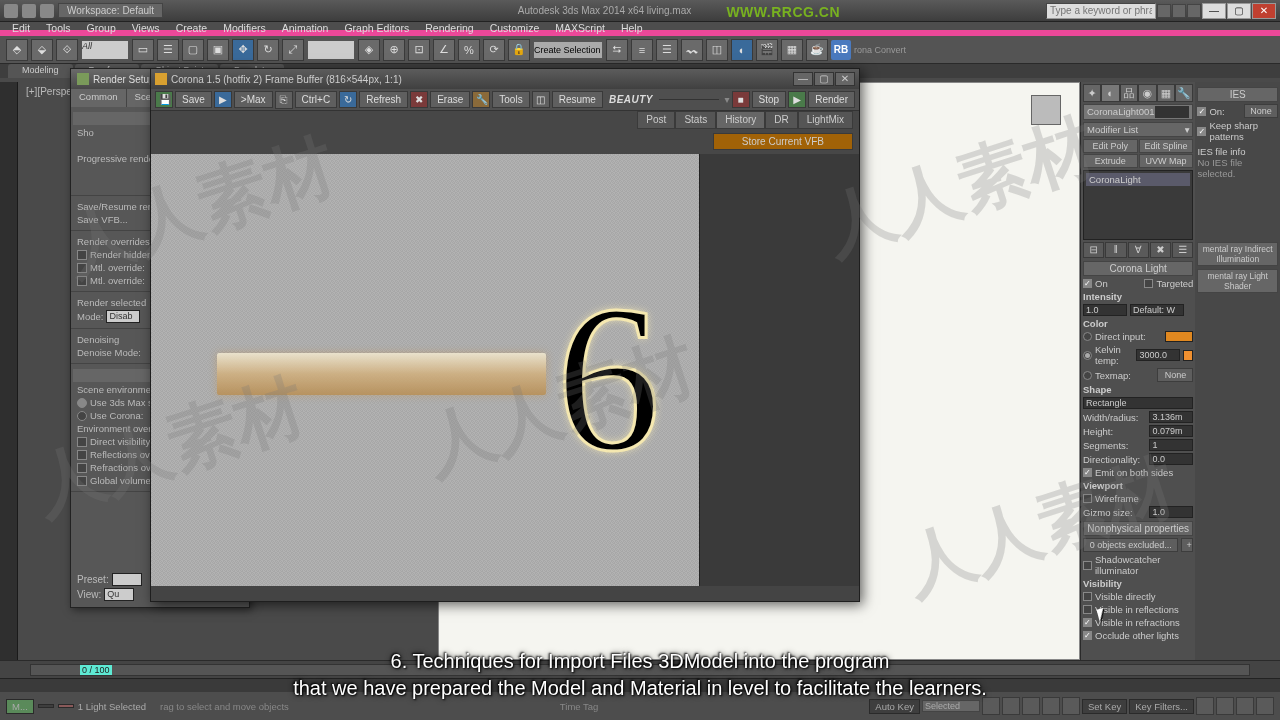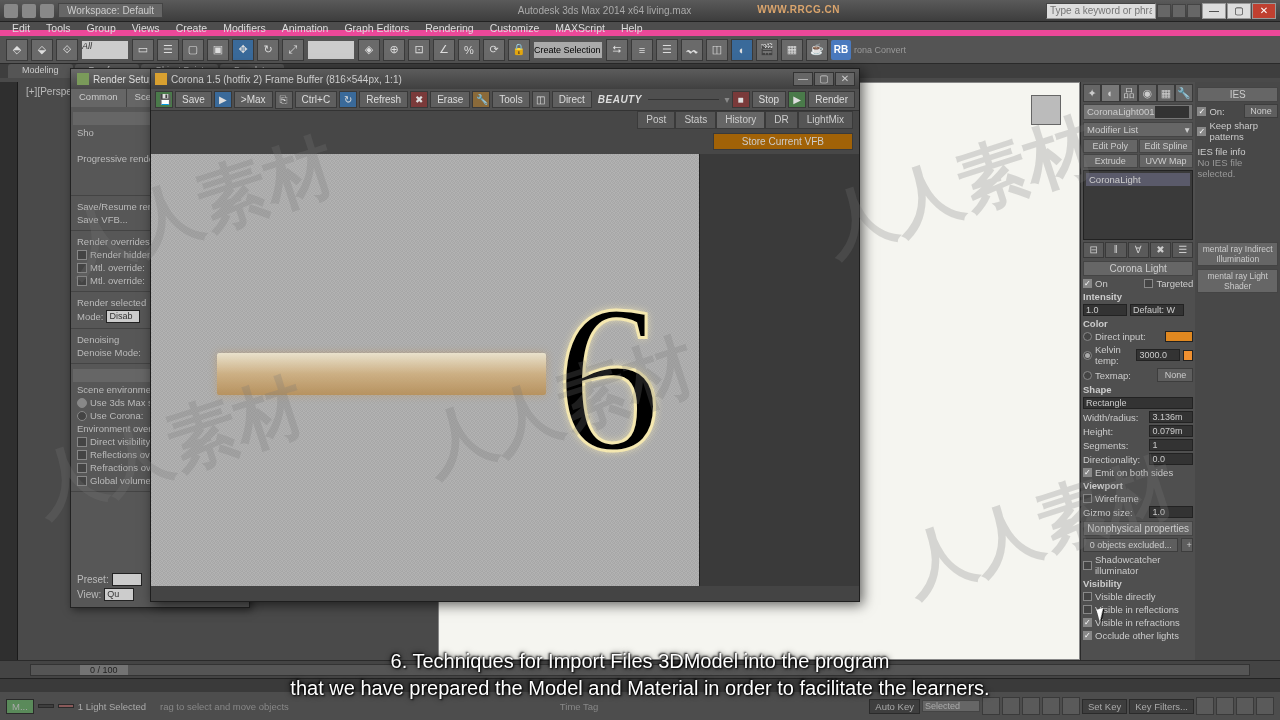--- a/index.html
+++ b/index.html
@@ -113,41 +113,41 @@
 .prow .prad.on::after { content: ""; display: block; width: 5px; height: 5px; background: #aaa; border-radius: 50%; margin: 1px auto; }
 .prow .plabel { flex: 1; color: #ccc; }
 .prow .pval { width: 44px; background: #333; border: 1px solid #222; padding: 0 2px; font-size: 9px; color: #ccc; text-align: left; }
 .prow .pswatch { width: 28px; height: 11px; border: 1px solid #222; }
 .pbtn { background: #5e5e5e; border: 1px solid #3d3d3d; padding: 1px 4px; font-size: 9px; text-align: center; }
 
 
 .bottom { position: absolute; bottom: 0; left: 0; right: 0; height: 60px; background: #4a4a4a; }
 .timeslider { height: 18px; background: #444; border-top: 1px solid #2a2a2a; display: flex; align-items: center; padding: 0 30px; }
 .timeslider .slider { flex: 1; height: 12px; background: #555; border: 1px solid #333; position: relative; }
-.timeslider .knob { position: absolute; left: 4%; width: 48px; height: 10px; background: #737373; font-size: 9px; text-align: center; color: #222; }
+.timeslider .knob { position: absolute; left: 4%; width: 32px; height: 10px; background: #5eead4; font-size: 9px; text-align: center; color: #222; }
 .trackbar { height: 14px; background: #3a3a3a; border-top: 1px solid #222; }
 .statusbar { height: 28px; background: #4d4d4d; display: flex; align-items: center; padding: 0 6px; gap: 4px; font-size: 9.5px; color: #aaa; }
 .statusbar .sseg { background: #3e3e3e; border: 1px solid #2a2a2a; padding: 1px 5px; }
 .statusbar .sright { margin-left: auto; display: flex; gap: 2px; align-items: center; }
 .statusbar .keyfield { width: 58px; background: #666; border: 1px solid #444; font-size: 9px; padding: 0 2px; }
 .sb-btn { width: 18px; height: 18px; background: #5a5a5a; border: 1px solid #3a3a3a; }
 
 
 .subtitle { position: absolute; bottom: 18px; left: 0; right: 0; text-align: center; color: #fff; font-size: 20px; font-weight: 500; text-shadow: 0 0 6px #000, 1px 1px 2px #000, -1px -1px 2px #000; line-height: 1.35; pointer-events: none; }
 
 
 .watermark { position: absolute; font-size: 70px; color: rgba(120,120,120,.25); font-weight: bold; transform: rotate(-18deg); pointer-events: none; }
 .wm1 { top: 160px; left: 60px; }
 .wm2 { top: 360px; left: 420px; }
 .wm3 { top: 140px; left: 820px; }
 .wm4 { top: 400px; left: 30px; }
 .wm5 { top: 480px; left: 900px; }
 
 
-.url-wm { position: absolute; top: 4px; right: 440px; color: #fdba74; font-size: 10px; font-weight: bold; opacity: .8; letter-spacing: .5px; }
+.url-wm { position: absolute; top: 4px; right: 440px; color: #84cc16; font-size: 14px; font-weight: bold; opacity: .8; letter-spacing: .5px; }
 
 .cursor { position: absolute; width: 13px; height: 18px; pointer-events: none; }
 .cursor::before { content: ""; position: absolute; width: 0; height: 0; border-left: 7px solid #fff; border-right: 5px solid transparent; border-bottom: 13px solid transparent; filter: drop-shadow(1px 1px 0 #000); transform: rotate(-15deg); }
 </style>
 </head>
 <body>
 
 <div class="titlebar">
   <div class="tb-left">
     <span class="tb-icon"></span>
@@ -522,21 +522,21 @@
     <span class="cbtn">&gt;Max</span>
     <span class="cbtn sq">⎘</span>
     <span class="cbtn">Ctrl+C</span>
     <span class="cbtn sq blue">↻</span>
     <span class="cbtn">Refresh</span>
     <span class="cbtn sq red">✖</span>
     <span class="cbtn">Erase</span>
     <span class="cbtn sq orange">🔧</span>
     <span class="cbtn">Tools</span>
     <span class="cbtn sq">◫</span>
-    <span class="cbtn">Direct</span>
+    <span class="cbtn">Resume</span>
     <span class="beauty">BEAUTY</span>
     <span style="flex:1;border-bottom:1px solid #333;margin:0 4px"></span>
     <span style="color:#888">▾</span>
     <div class="render-right">
       <span class="cbtn sq red">■</span>
       <span class="cbtn">Stop</span>
       <span class="cbtn sq green">▶</span>
       <span class="cbtn">Render</span>
     </div>
   </div>
@@ -593,16 +593,16 @@
 </div>
 
 <div class="watermark wm1">人人素材</div>
 <div class="watermark wm2">人人素材</div>
 <div class="watermark wm3">人人素材</div>
 <div class="watermark wm4">人人素材</div>
 <div class="watermark wm5">人人素材</div>
 
 <div class="subtitle">
   <div>6. Techniques for Import Files 3DModel into the program</div>
-  <div>that we have prepared the Model and Material in order to facilitate the learners.</div>
+  <div>that we have prepared the Model and Material in level to facilitate the learners.</div>
 </div>
 
 <div class="cursor" style="top:608px;left:1098px"></div>
 
 </body></html>

